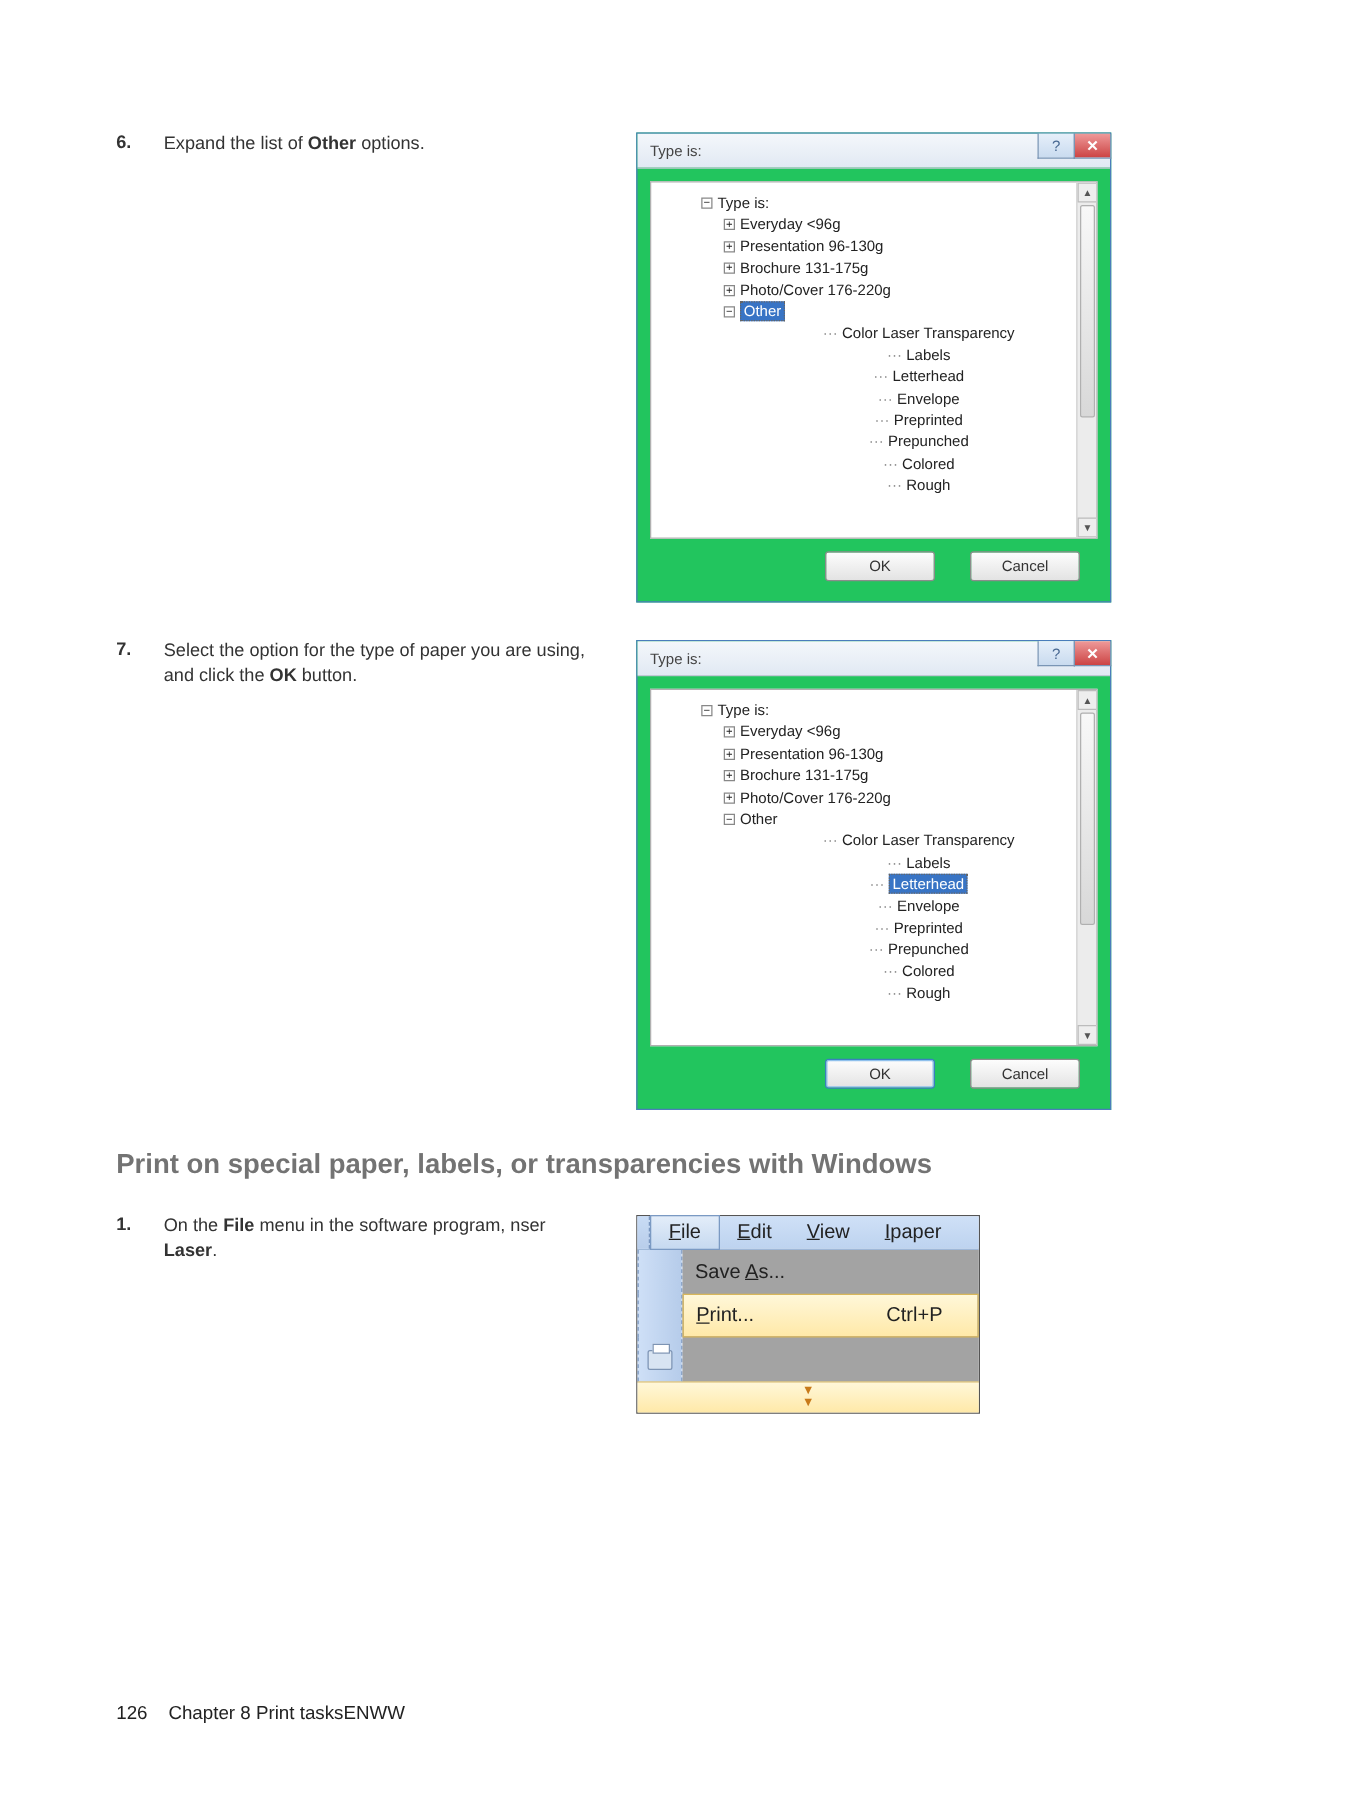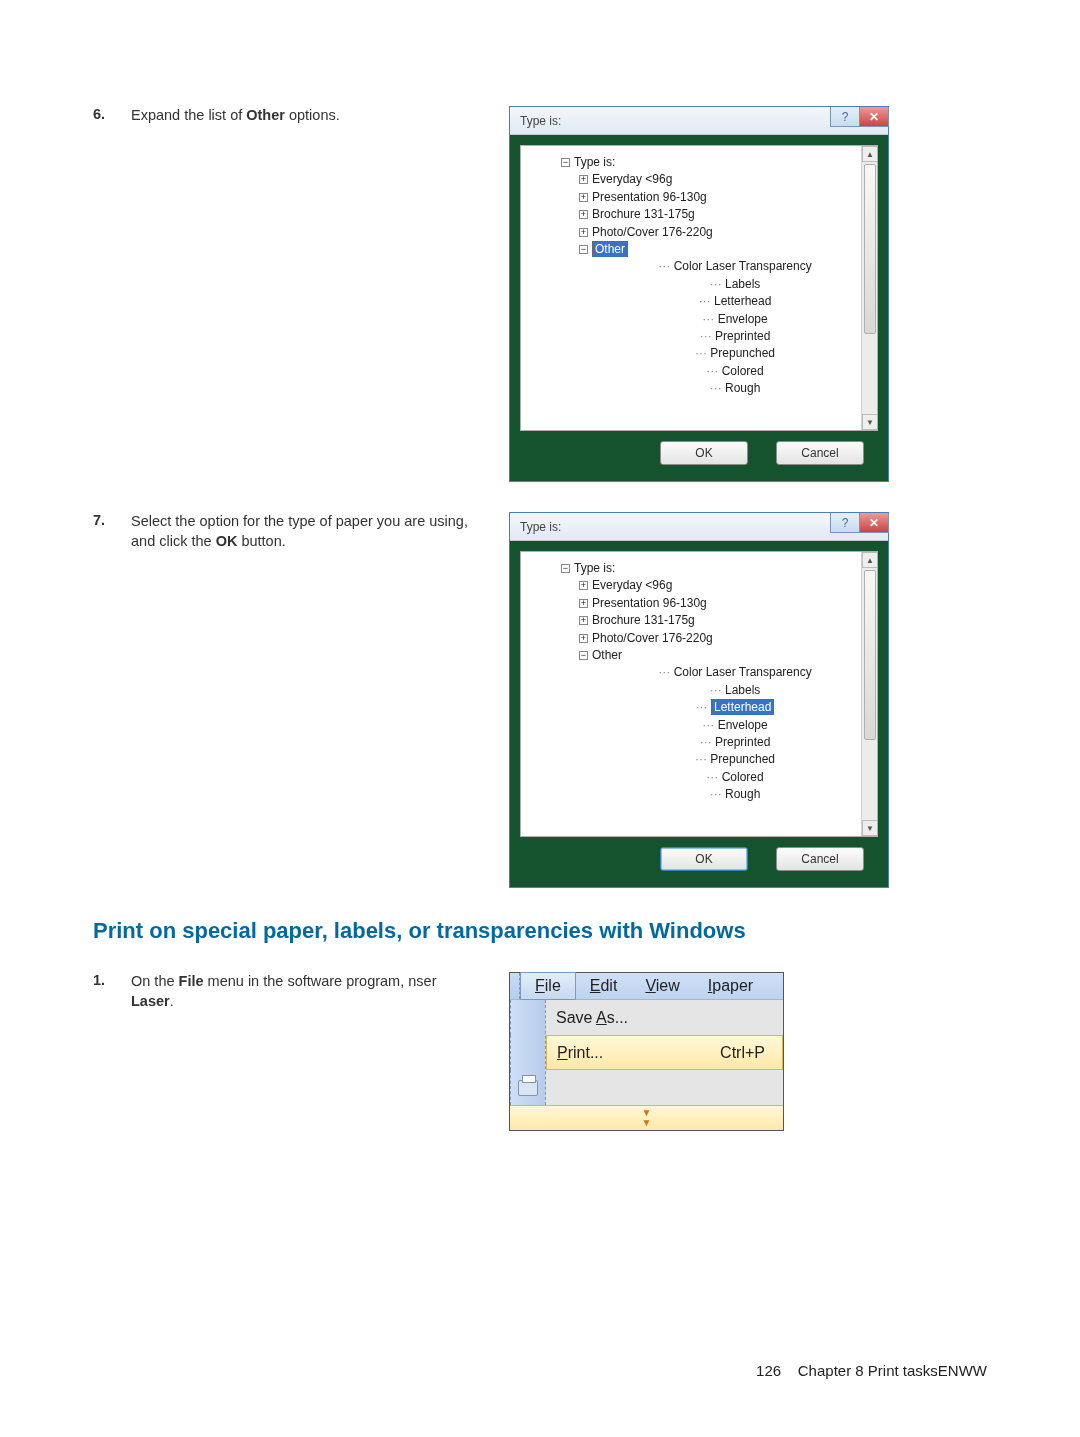--- a/index.html
+++ b/index.html
@@ -11,28 +11,28 @@
     background: #fff;
     width: 1080px;
     height: 1437px;
     position: relative;
     padding: 106px 93px 0 93px;
   }
   .row { display: flex; gap: 28px; margin-bottom: 30px; align-items: flex-start; }
   .step-text { flex: 0 0 388px; display: flex; gap: 10px; }
   .step-num { color: #333; font-weight: bold; width: 28px; flex: 0 0 28px; text-align: left; }
   .step-body { flex: 1; line-height: 1.35; }
-  .heading { color: #0369a1; font-size: 22px; font-weight: bold; margin: 28px 0 28px 0; }
+  .heading { color: #737373; font-size: 22px; font-weight: bold; margin: 28px 0 28px 0; }
   .bold { font-weight: bold; }
 
   
   .dialog {
     width: 380px;
     border: 1px solid #4a7dbb;
-    background: #14532d;
+    background: #22c55e;
     font-family: "Segoe UI", Tahoma, sans-serif;
     font-size: 12px;
   }
   .titlebar {
     position: relative;
     height: 28px;
     background: linear-gradient(#f4f7fb,#e1e9f3);
     border-bottom: 1px solid #c0c8d4;
     display: flex;
     align-items: center;
@@ -63,33 +63,33 @@
 
   
   .menu-figure { border:1px solid #555; font-family: Tahoma, sans-serif; font-size:16px; width:275px; }
   .menubar { display:flex; background:linear-gradient(#cfe0f7,#bdd3ef); border-bottom:1px solid #9fb8d8; }
   .menubar-gutter { width:10px; border-right:1px dashed #7a96bf; background:linear-gradient(#c9dcf5,#b8cdea); }
   .menubar-item { padding:4px 14px; color:#222; }
   .menubar-item.active { background:linear-gradient(#e3edf9,#c6d9f0); border:1px solid #7b9ac3; margin:-1px 0; }
   .menubar-item.cut { padding-right:6px; }
   .menu-drop { display:flex; }
   .menu-icon-col { width:36px; background:linear-gradient(90deg,#cfe0f7,#b6ccea); border-right:1px dashed #7a96bf; }
-  .menu-rows { flex:1; background:#e5e5e5; }
+  .menu-rows { flex:1; background:#a3a3a3; }
   .menu-row { height:35px; display:flex; align-items:center; padding:0 10px; border-bottom:0; color:#222; position:relative; }
   .menu-row.hl { background:linear-gradient(#fff7d9,#ffe9a8); border:1px solid #d8b65a; }
-  .menu-shortcut { position:absolute; right:17px; }
+  .menu-shortcut { position:absolute; right:28px; }
   .menu-icon-col .mi-slot { height:35px; display:flex; align-items:center; justify-content:center; border-left:1px dashed #7a96bf; }
   .printer-icon { width:20px; height:16px; background:#d8e4f2; border:1px solid #7d94b4; border-radius:2px; position:relative; }
   .printer-icon::before { content:""; position:absolute; top:-6px; left:3px; width:12px; height:6px; background:#fff; border:1px solid #7d94b4; }
   .menu-chevrons { height:25px; background:linear-gradient(#fff7d9,#ffe9a8); border-top:1px solid #d8b65a; display:flex; align-items:center; justify-content:center; }
   .chev { color:#c87a1a; font-size:10px; line-height:1; }
 
   .under { text-decoration: underline; text-underline-offset:1px; }
 
-  .footer { position:absolute; bottom:58px; left:93px; right:93px; display:flex; justify-content:flex-end; font-size:15px; color:#222; }
+  .footer { position:absolute; bottom:58px; left:93px; right:93px; display:flex; justify-content:flex-start; font-size:15px; color:#222; }
 </style>
 </head>
 <body>
 
 <div class="row">
   <div class="step-text">
     <div class="step-num">6.</div>
     <div class="step-body">
       <span>Expand the list of </span><span class="bold">Other</span><span> options.</span>
     </div>

